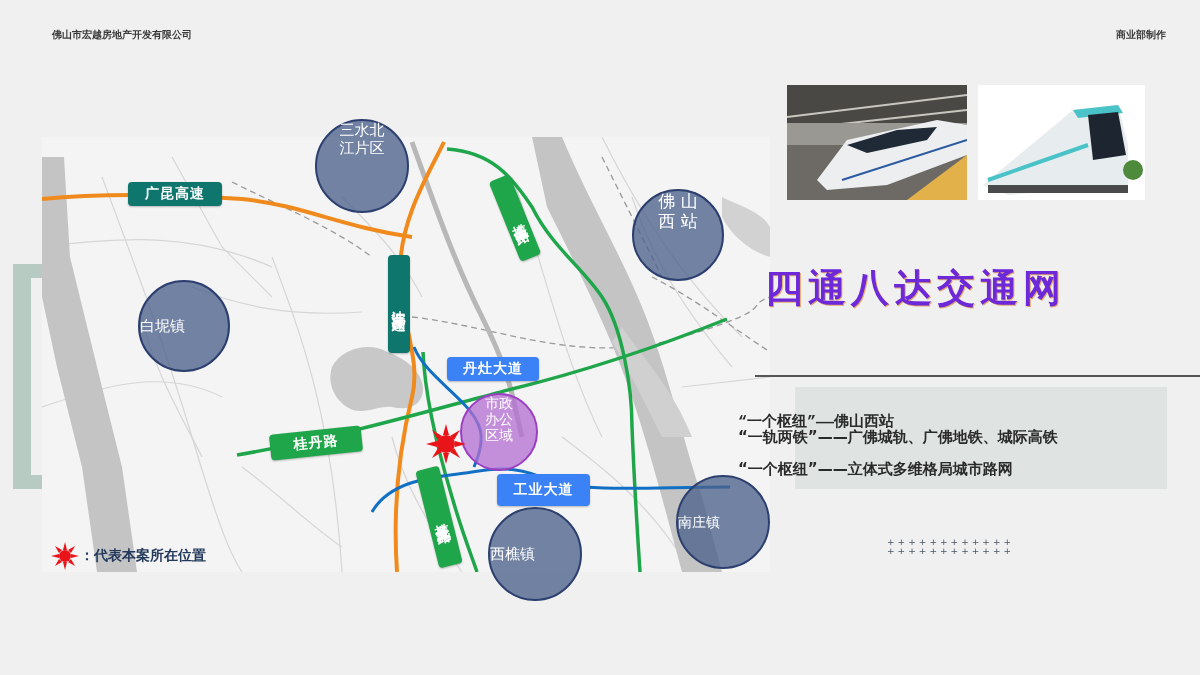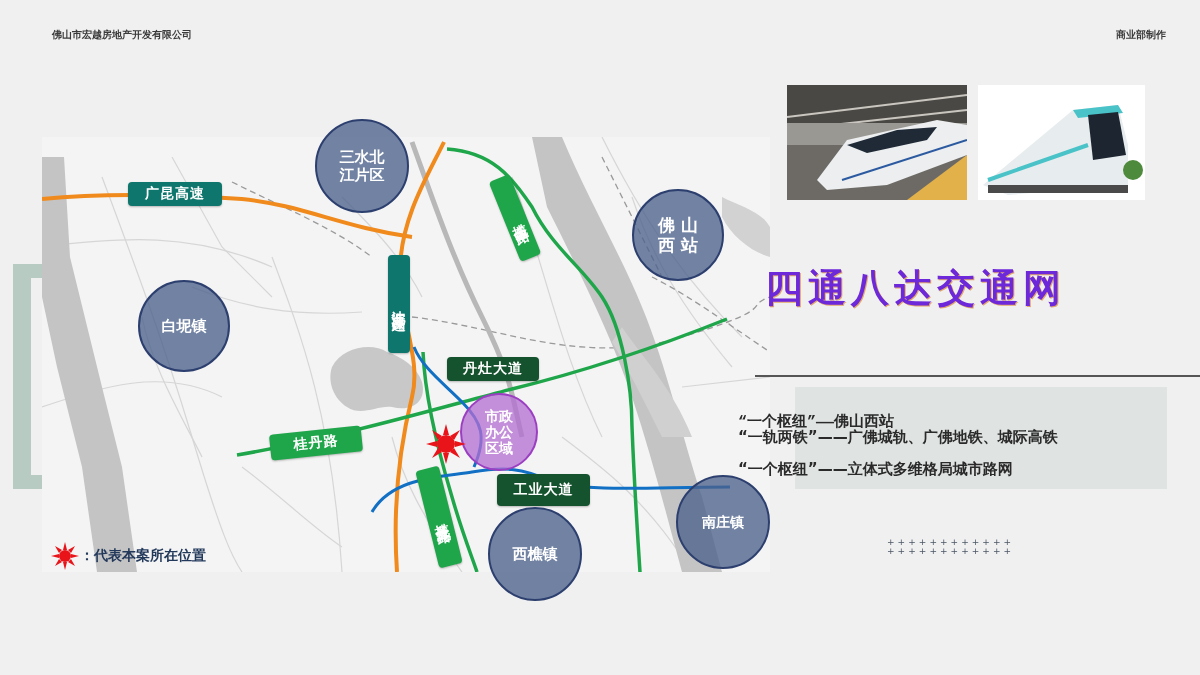--- a/index.html
+++ b/index.html
@@ -12,25 +12,25 @@
              border-left:18px solid #b8cbc2; box-sizing:border-box; }
   .bracket::before { content:""; position:absolute; left:0; top:0; width:18px; height:14px; background:#b8cbc2; }
   .bracket::after { content:""; position:absolute; left:0; bottom:0; width:18px; height:14px; background:#b8cbc2; }
   .map { position:absolute; left:42px; top:137px; width:728px; height:435px; background:#f4f4f4; overflow:visible; }
   .map svg.base { position:absolute; left:0; top:0; }
   .road-label { position:absolute; color:#fff; font-weight:bold; font-size:14px; border-radius:4px;
                 display:flex; align-items:center; justify-content:center; letter-spacing:1px;
                 box-shadow:0 1px 2px rgba(0,0,0,.25); }
   .orange { background:#0f766e; }
   .green { background:#1fa64a; }
-  .blue { background:#14532d; }
+  .blue { background:#3b82f6; }
   .vertical { writing-mode:vertical-rl; text-orientation:upright; letter-spacing:2px; }
   .circle { position:absolute; border-radius:50%; background:rgba(75,98,140,.78);
-            border:2px solid #2c3f6e; color:#fff; font-weight:bold; display:flex;
-            align-items:center; justify-content:center; text-align:center; line-height:1.2; }
+            border:2px solid #2c3f6e; color:#fff; font-weight:normal; display:flex;
+            align-items:center; text-align:center; line-height:1.2; }
   .circle.purple { background:rgba(180,110,210,.75); border-color:#9b3fc2; }
   .legend { position:absolute; left:50px; top:541px; display:flex; align-items:center; }
   .legend-text { font-size:14px; font-weight:bold; color:#23395b; }
   .photo { position:absolute; top:85px; height:115px; overflow:hidden; }
   .title { position:absolute; left:765px; top:265px; font-size:38px; font-weight:bold; color:#6d28d9;
            line-height:46px; letter-spacing:5px; text-shadow:1px 1px 0 #e4a86a; }
   .title-rule { position:absolute; left:755px; top:375px; width:445px; height:2px; background:#555; }
   .bullets { position:absolute; left:795px; top:387px; width:372px; height:102px; background:#dfe3e2; }
   .bullet { position:absolute; left:738px; font-size:15px; font-weight:bold; color:#2a2a2a; white-space:nowrap; }
   .dots { position:absolute; left:887px; top:539px; display:grid; grid-template-columns:repeat(12,10.6px); row-gap:3px; }

